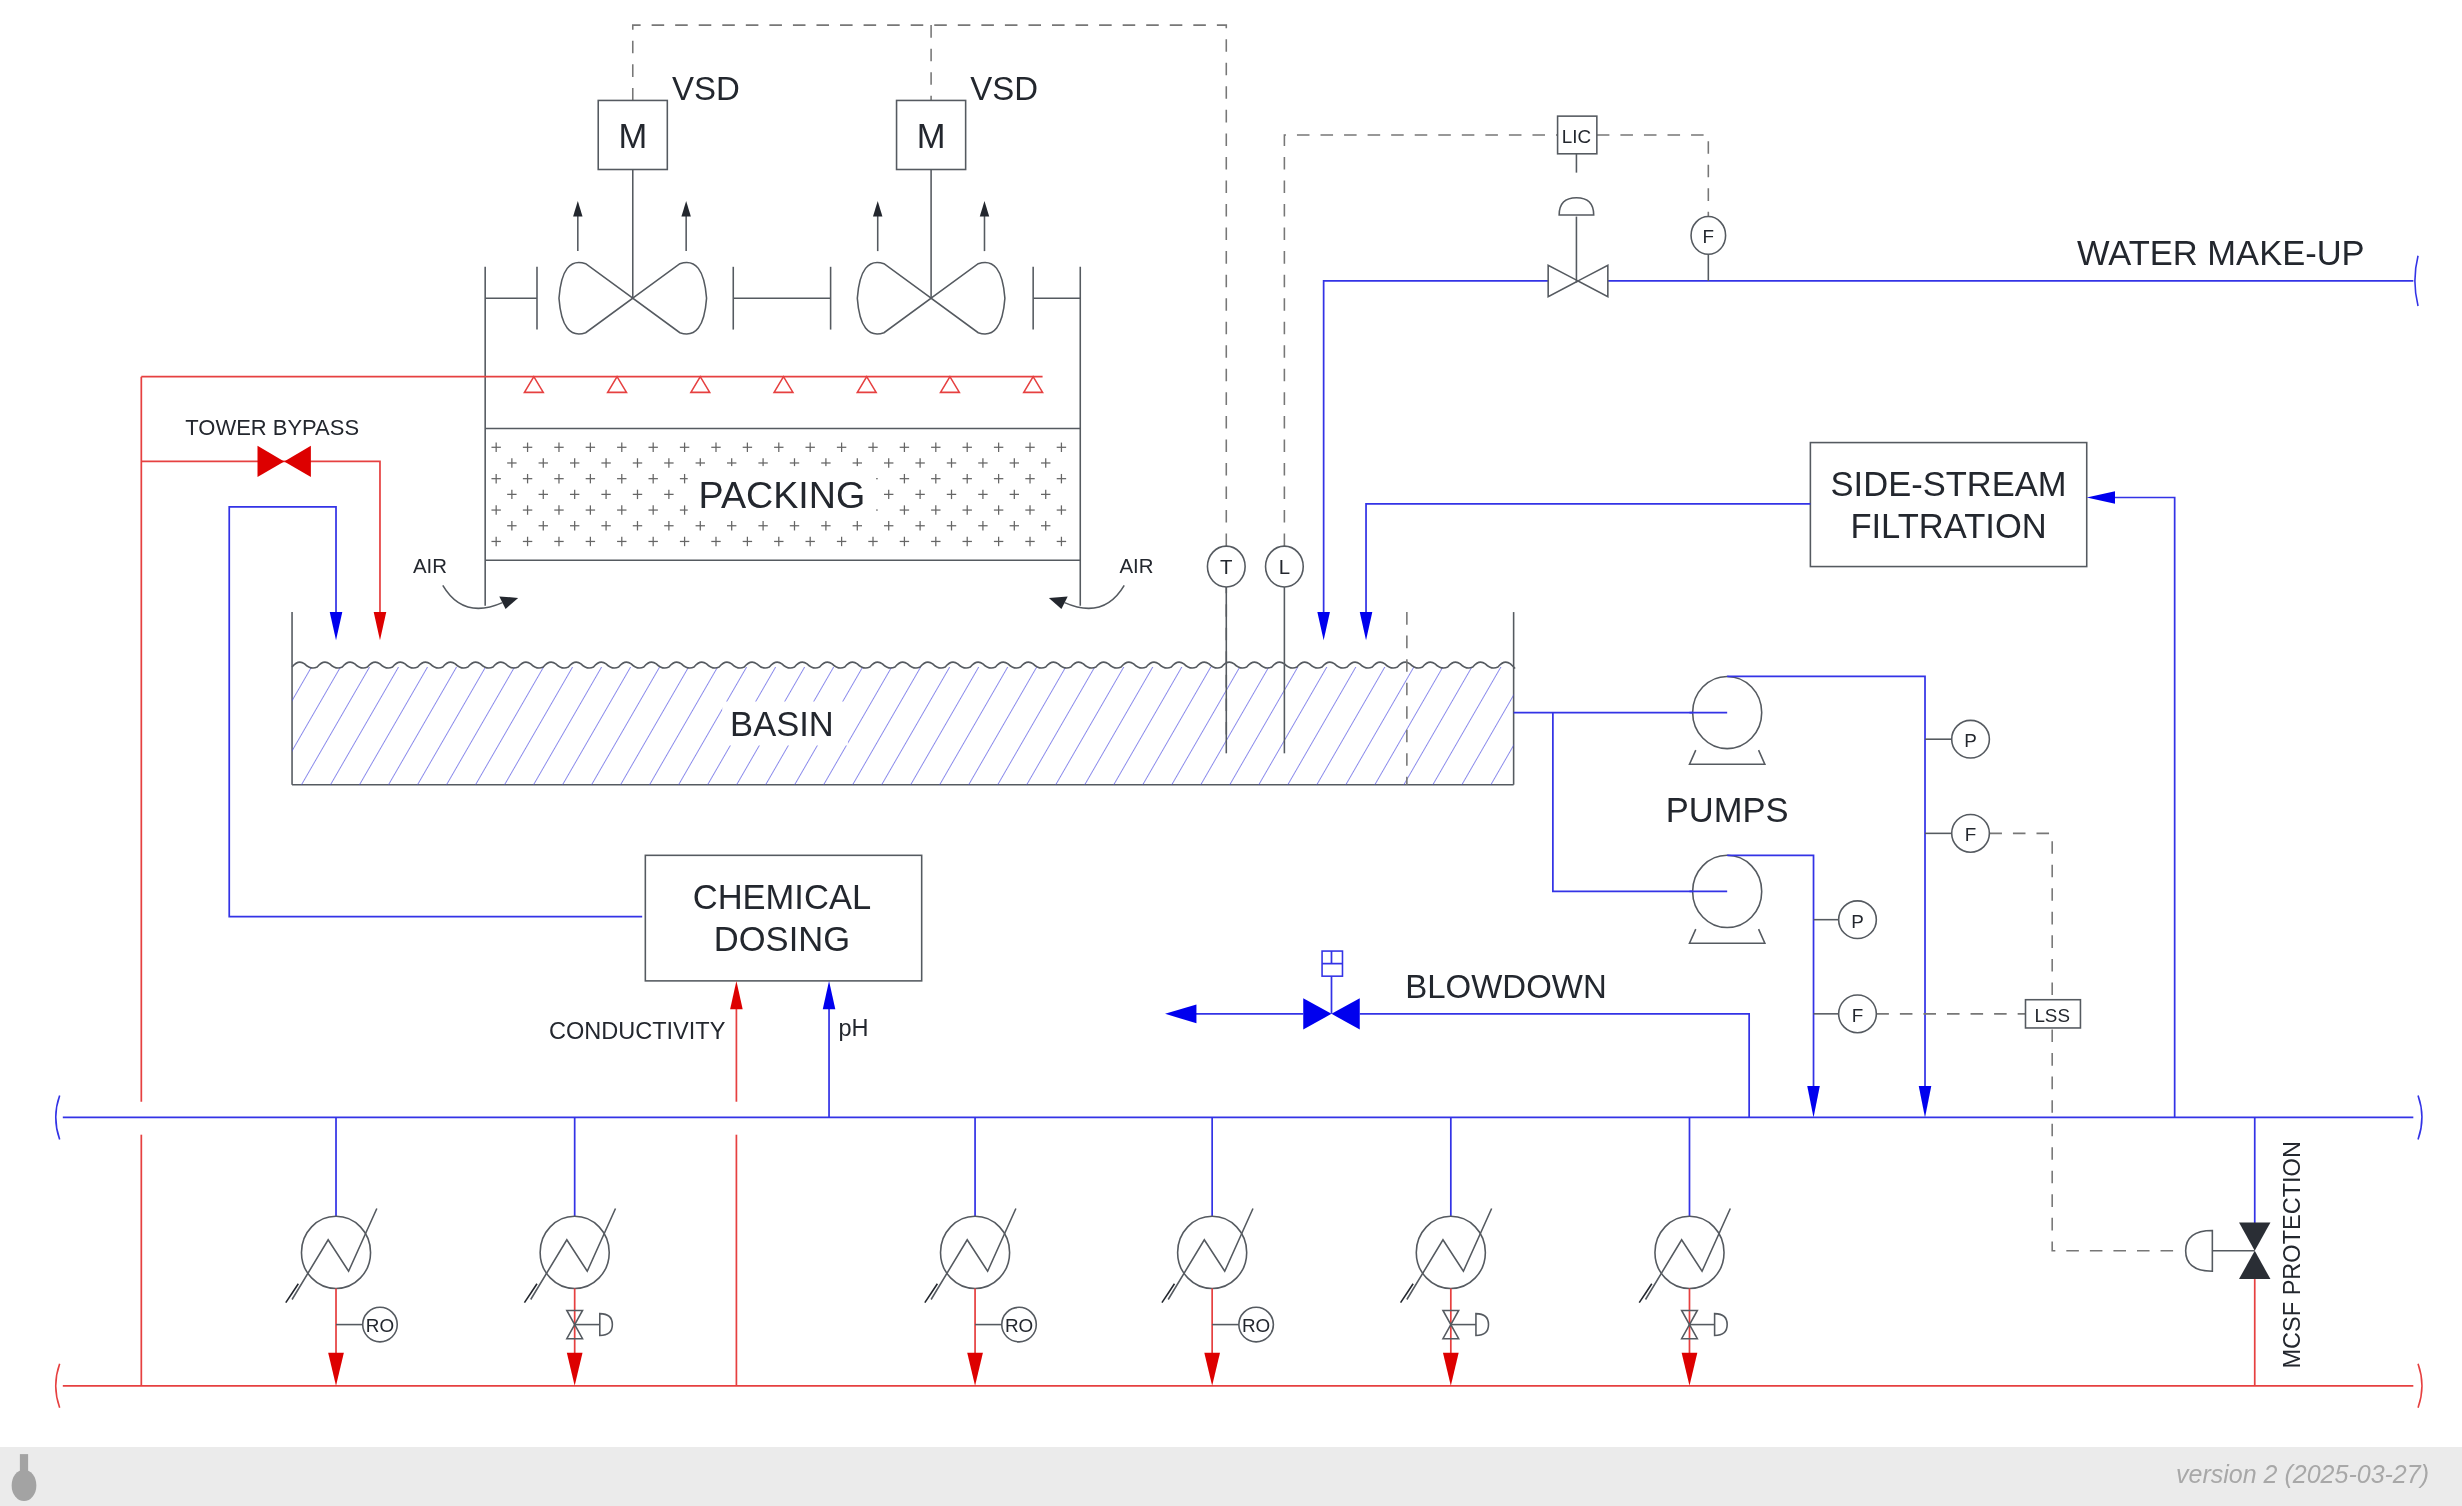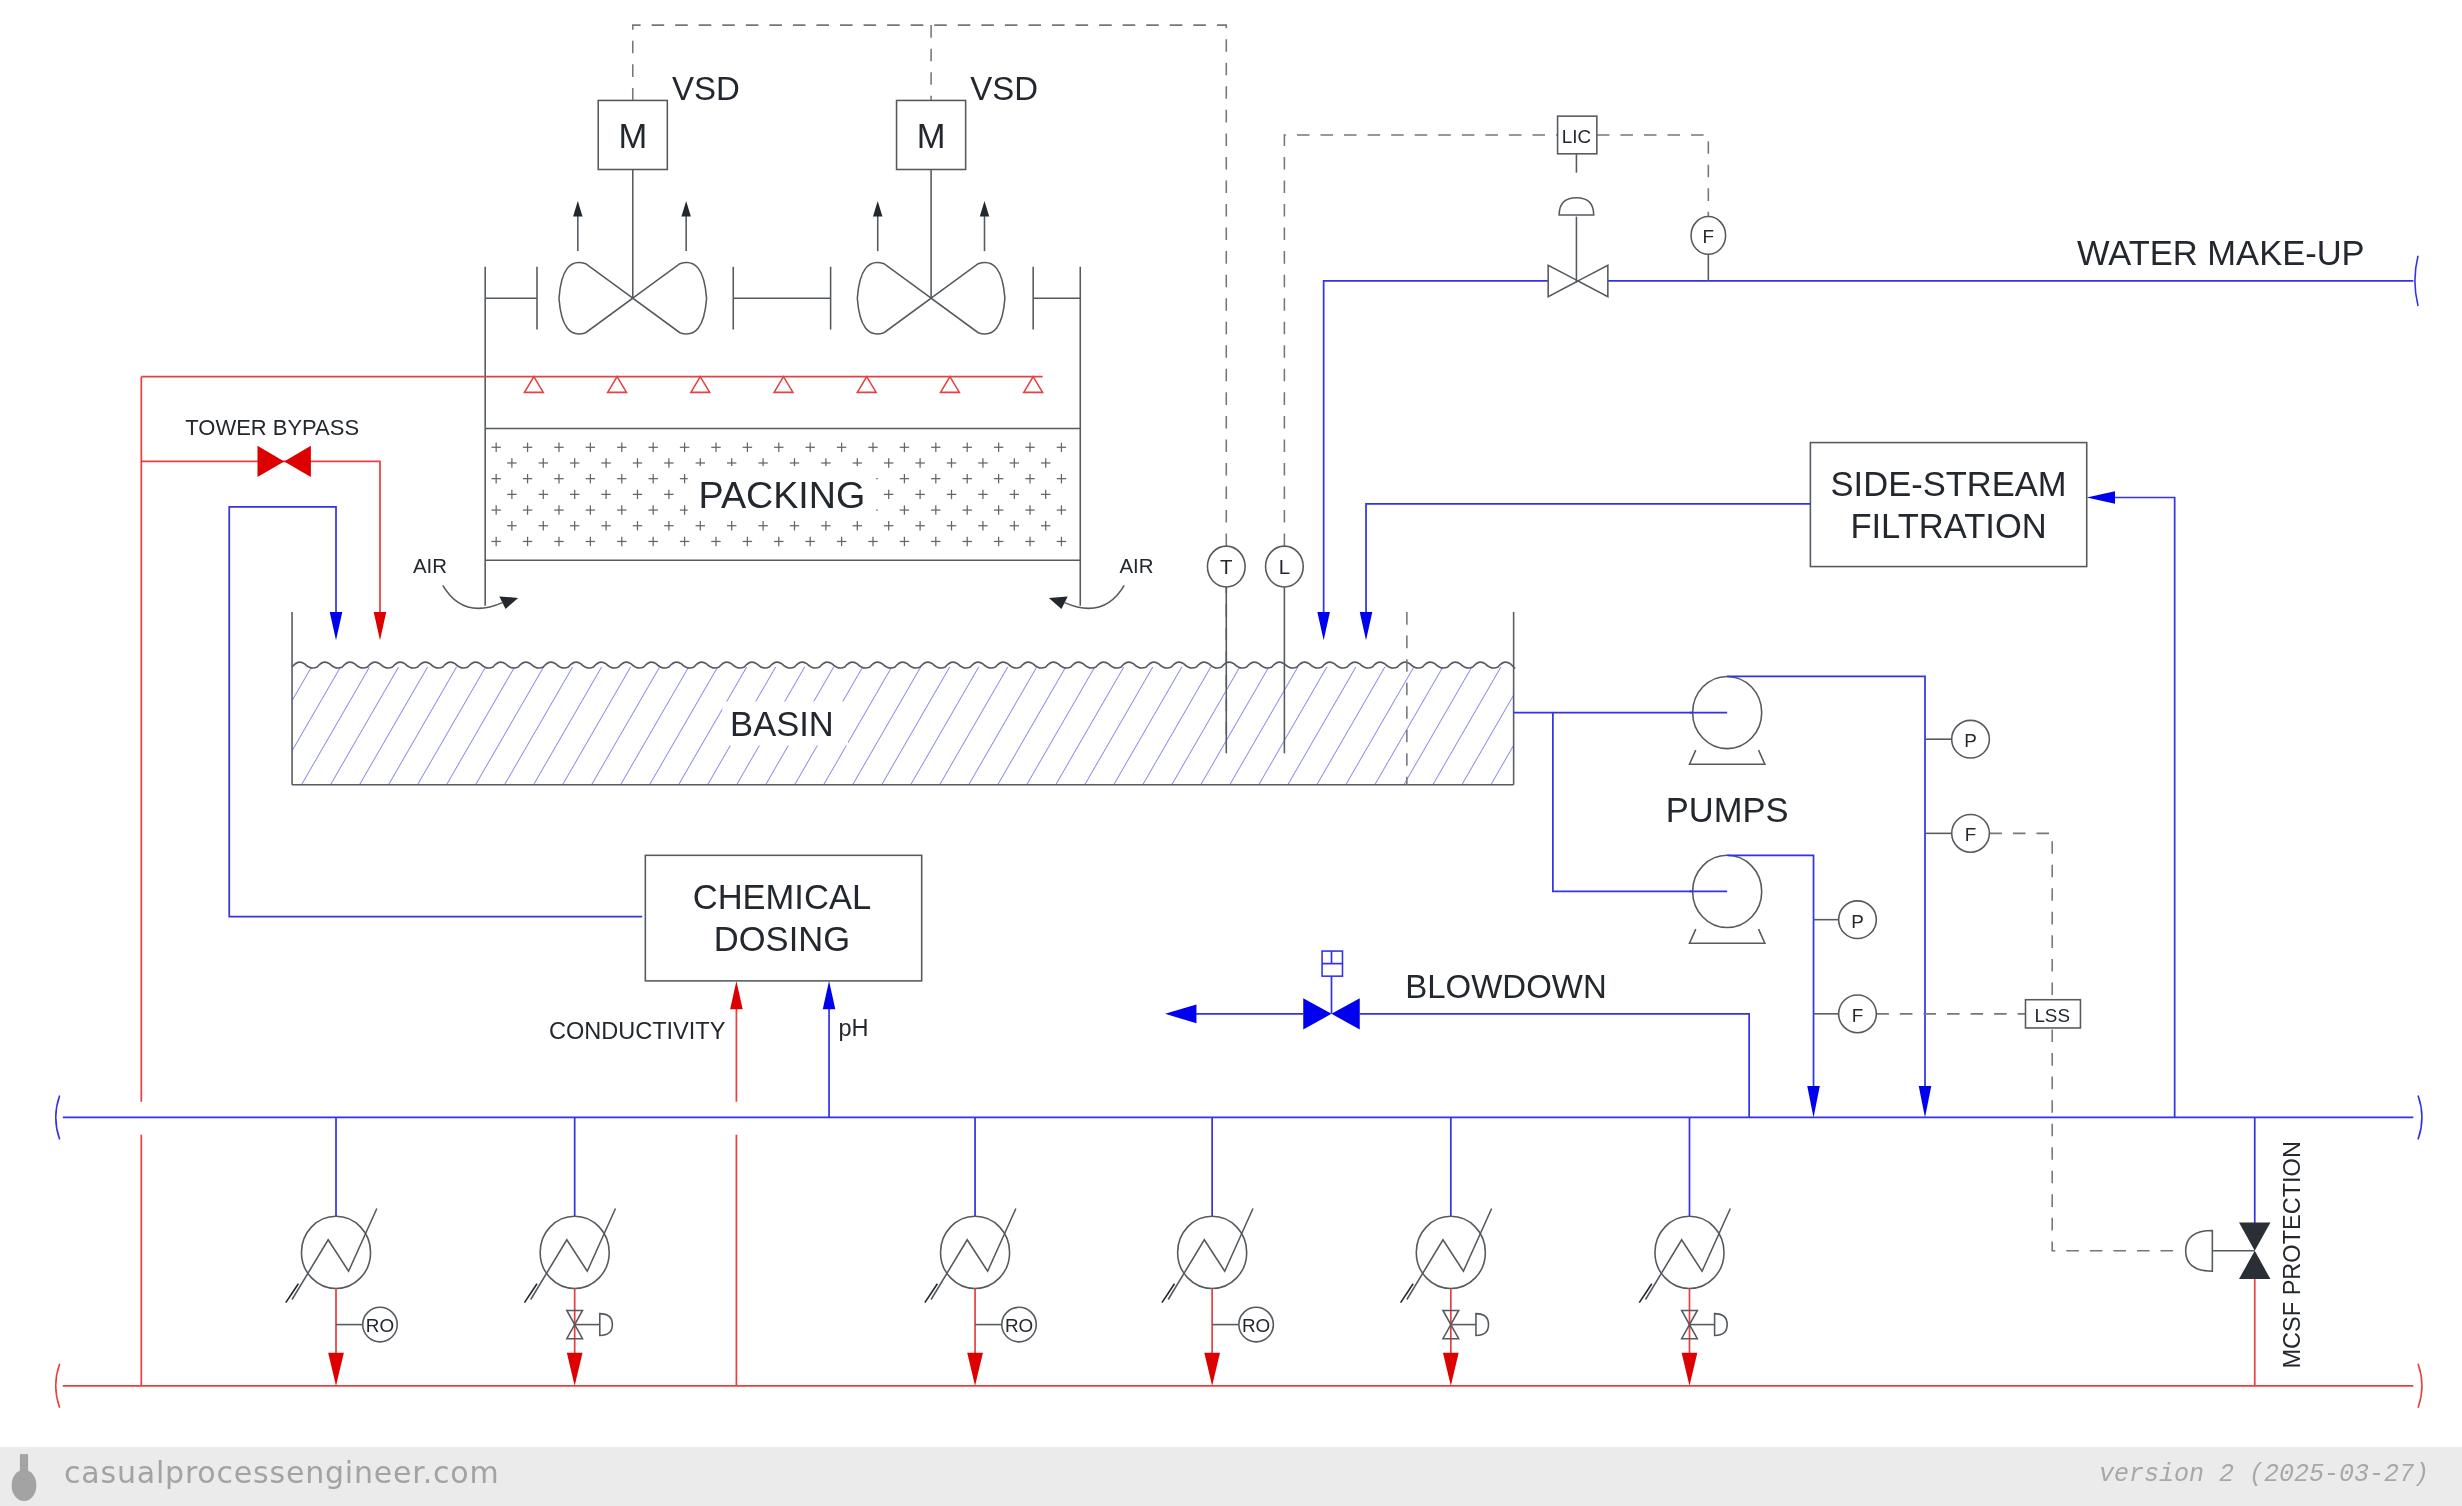--- a/index.html
+++ b/index.html
@@ -1,21 +1,21 @@
 <!DOCTYPE html>
 <html style="font-size:13px"><head>
 <meta charset="utf-8">
 <style>
   html, body { margin:0; padding:0; background:#ffffff; }
   body { width:2462px; height:1507px; overflow:hidden; position:relative; font-family:"Liberation Sans", sans-serif; }
   #canvas { position:absolute; left:0; top:0; width:2462px; height:1447px; }
   .footer { position:absolute; left:0; top:1447px; width:2462px; height:59px; background:#ebebeb; }
   .brand { position:absolute; left:64px; top:8.2px; font-family:"DejaVu Sans", sans-serif; font-size:30px; color:#a3a3a3; letter-spacing:0.8px; }
   .flask { position:absolute; left:10px; top:6.6px; width:28px; height:48px; }
-  .version { position:absolute; right:33px; top:13px; font-family:Liberation Mono, monospace; font-style:italic; font-size:25px; color:#a8a8a8; }
+  .version { position:absolute; right:33px; top:13px; font-family:Liberation Sans, sans-serif; font-style:italic; font-size:25px; color:#a8a8a8; }
   svg text { font-family:"Liberation Sans", sans-serif; fill:#23272e; }
   .eq { stroke:#555a60; stroke-width:1; fill:none; }
   .blue { stroke:#3333e6; stroke-width:1.1; fill:none; }
   .red { stroke:#e64040; stroke-width:1.1; fill:none; }
   .sig { stroke:#777; stroke-width:1; fill:none; stroke-dasharray:8 7; }
   .hatch { stroke:#4a4ae0; stroke-width:0.8; }
   .bubble { stroke:#555a60; stroke-width:1; fill:#fff; }
 </style>
 </head>
 <body>
@@ -621,16 +621,15 @@
     <path class="eq" d="M1409,784 Q1392,784 1392,797 Q1392,810 1409,810 Z"></path>
     <text transform="translate(1465,872) rotate(-90)" font-size="15">MCSF PROTECTION</text>
   </g>
 </svg>
 
 <div class="footer">
   <svg class="flask" viewBox="0 0 34 58">
     <rect x="12" y="0" width="10" height="22" fill="#a3a3a3"></rect>
     <ellipse cx="17" cy="38" rx="15" ry="19" fill="#a3a3a3"></ellipse>
   </svg>
-  <div class="brand">casualprocessengineer.com</div>
   <div class="version">version 2 (2025-03-27)</div>
 </div>
 
 
 </body></html>

